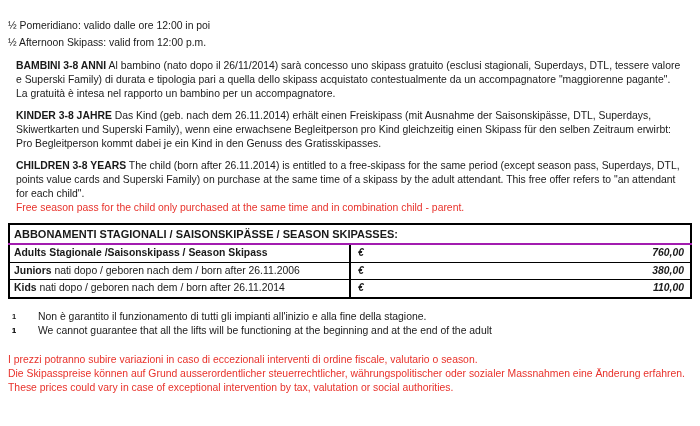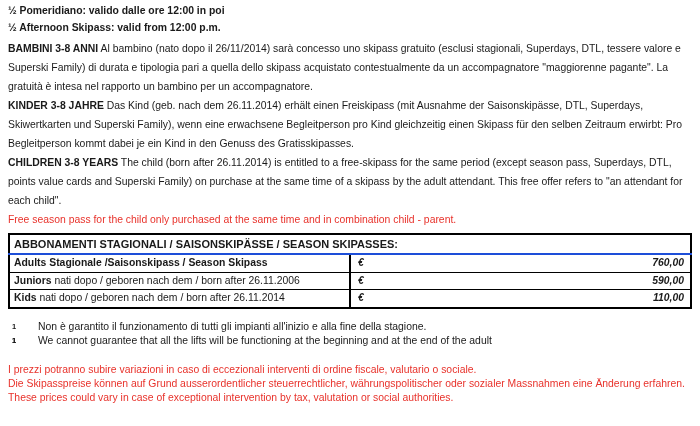--- a/index.html
+++ b/index.html
@@ -4,27 +4,27 @@
 <style>
   :root{ --red:#e8322b; --ink:#1a1a1a; }
   html,body{margin:0;padding:0;}
   body{
     width:700px;height:426px;overflow:hidden;box-sizing:border-box;
     background:#ffffff;color:var(--ink);
     font-family:"Liberation Sans", sans-serif;
     font-size:10.4px;
     padding:3px 8px 0 8px;
   }
-  .intro{margin:0 0 3px 0;font-weight:bold;}
+  .intro{margin:15px 0 3px 0;}
   .halfday-line{line-height:16.5px;white-space:nowrap;}
-  .para{line-height:19px;margin:0;}
+  .para{line-height:14px;margin:8px;}
   .para .title{font-weight:bold;}
   .note{color:var(--red);}
   table.prices{border-collapse:collapse;width:100%;margin-top:4px;border:2px solid #000;table-layout:fixed;}
-  .prices th{font-size:11px;text-align:left;padding:3px 4px 2px 4px;border-bottom:2px solid #1d4ed8;line-height:13px;margin-left:25px;}
+  .prices th{font-size:11px;text-align:left;padding:3px 4px 2px 4px;border-bottom:2px solid #a21caf;line-height:13px;margin-left:25px;}
   .prices td{padding:1px 4px;border-bottom:1px solid #000;line-height:14.5px;vertical-align:middle;margin-top:44px;}
   .prices tr:last-child td{border-bottom:none;}
   .label-cell b{font-weight:bold;}
   .price-cell{width:98px;border-left:2px solid #000;font-weight:bold;font-style:italic;}
   .price-flex{display:flex;justify-content:space-between;align-items:baseline;padding:0 2px 0 3px;}
   .fn-block{margin-top:11px;}
   .fn{position:relative;padding-left:30px;line-height:14.8px;}
   .fn-marker{position:absolute;left:4px;top:0;font-size:7.5px;font-weight:bold;}
   .disclaimer{margin-top:14px;color:var(--red);}
   .disclaimer-line{line-height:14px;}
@@ -58,21 +58,21 @@
         <span>€</span>
         <span>760,00</span>
       </div>
     </td>
   </tr>
   <tr>
     <td class="label-cell"><b>Juniors</b> <span>nati dopo / geboren nach dem / born after  26.11.2006</span></td>
     <td class="price-cell">
       <div class="price-flex">
         <span>€</span>
-        <span>590,00</span>
+        <span>380,00</span>
       </div>
     </td>
   </tr>
   <tr>
     <td class="label-cell"><b>Kids</b> <span>nati dopo / geboren nach dem / born after  26.11.2014</span></td>
     <td class="price-cell">
       <div class="price-flex">
         <span>€</span>
         <span>110,00</span>
       </div>
@@ -89,16 +89,16 @@
   <div class="fn">
     <span class="fn-marker">1</span>
   </div>
   <div class="fn">
     <span class="fn-marker">1</span>
     <span>We cannot guarantee that all the lifts will be functioning at the beginning and at the end of the adult</span>
   </div>
 </div>
 
 <div class="disclaimer">
-  <div class="disclaimer-line">I prezzi potranno subire variazioni in caso di eccezionali interventi di ordine fiscale, valutario o sociale.</div>
+  <div class="disclaimer-line">I prezzi potranno subire variazioni in caso di eccezionali interventi di ordine fiscale, valutario o season.</div>
   <div class="disclaimer-line">Die Skipasspreise können auf Grund ausserordentlicher steuerrechtlicher, währungspolitischer oder sozialer Massnahmen eine Änderung erfahren.</div>
   <div class="disclaimer-line">These prices could vary in case of exceptional intervention by tax, valutation or social authorities.</div>
 </div>
 
 </body></html>

